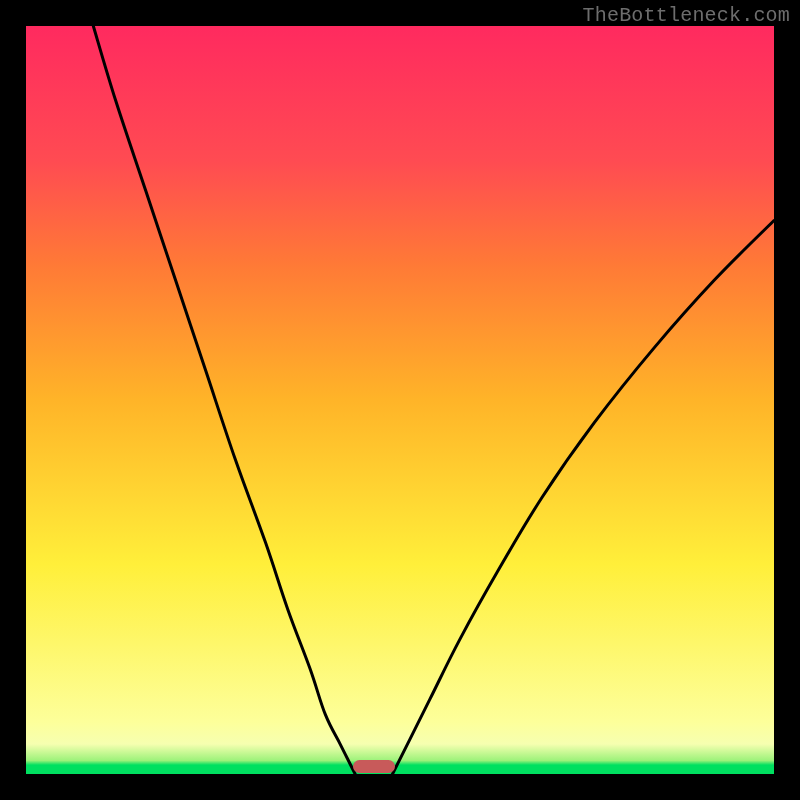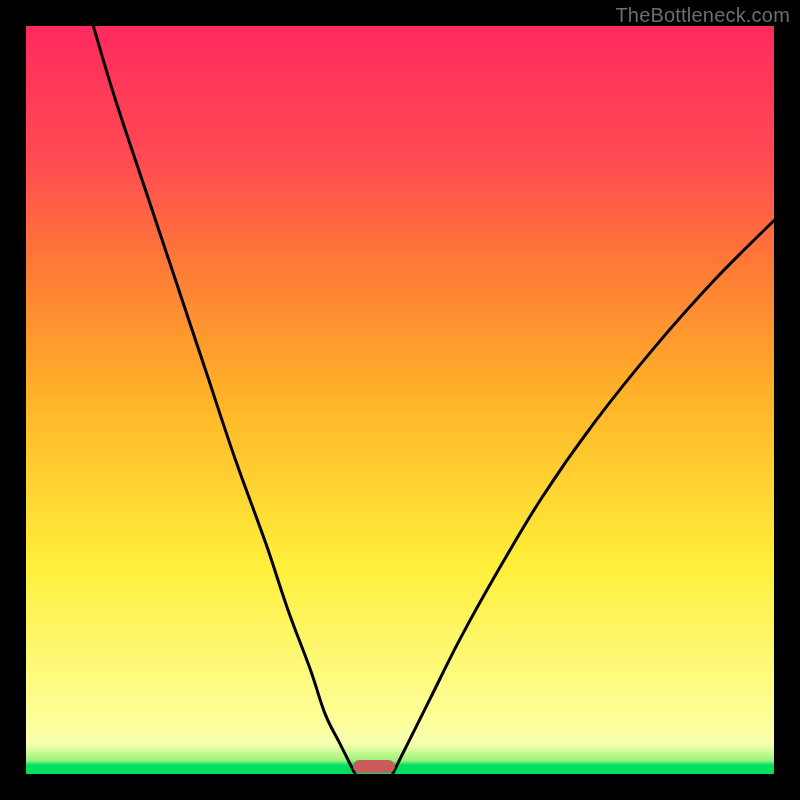--- a/index.html
+++ b/index.html
@@ -37,20 +37,21 @@
       #ff2a5f 100%);
   }
   .watermark {
     position: absolute;
     top: 4px;
     right: 10px;
     color: #6d6d6d;
     font-size: 20px;
     letter-spacing: 0.2px;
     user-select: none;
+    font-family: Liberation Mono, monospace;
   }
   svg.curve {
     position: absolute;
     left: 0; top: 0;
   }
   .marker {
     position: absolute;
     background: #c85a5a;
     border-radius: 7px;
   }

